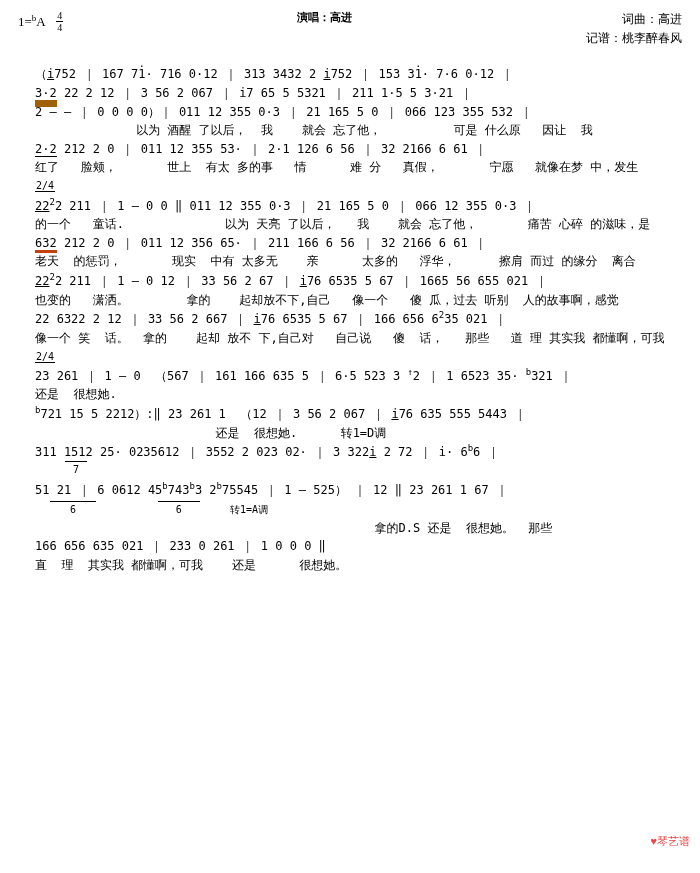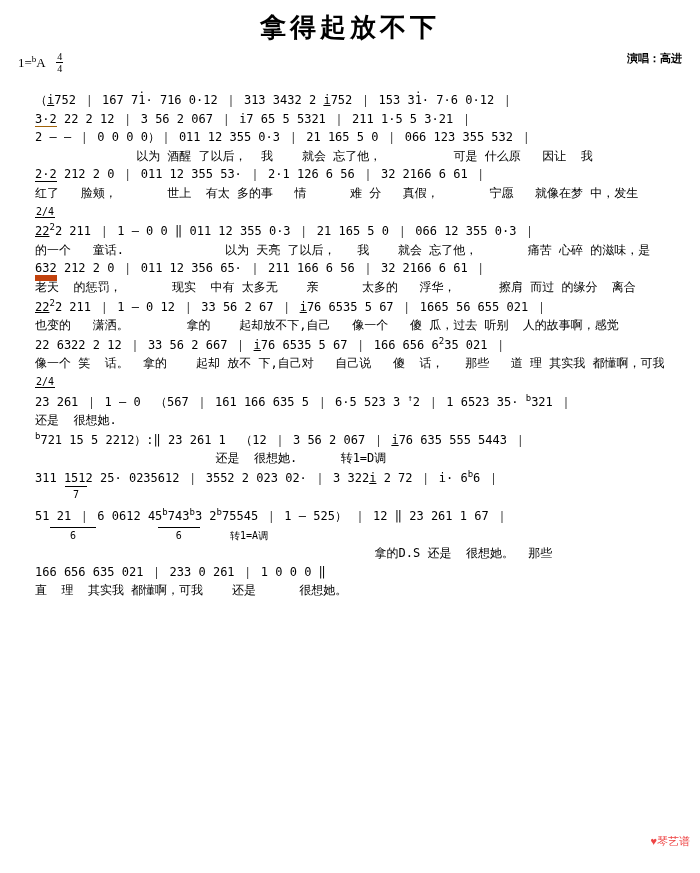--- a/index.html
+++ b/index.html
@@ -94,47 +94,50 @@
       font-size: 12px;
       white-space: pre;
       line-height: 1.55;
       margin: 17px;
     }
   </style>
 </head>
 <body>
 
 <div class="page">
-  <div class="title">拿得起放不下</div>
 
   <div class="subtitle-row">
     <div class="key-sig">
       <span>1=<sup>b</sup>A</span>
       &nbsp;&nbsp;
       <span class="fraction">
         <span class="fraction-top">4</span>
         <span class="fraction-bot">4</span>
       </span>
     </div>
     <div class="singer">
       <span>演唱：</span><span>高进</span>
     </div>
+    <div class="credits">
+      <div><span>词曲：</span><span>高进</span></div>
+      <div><span>记谱：</span><span>桃李醉春风</span></div>
+    </div>
   </div>
 
   <div class="music-content">
     <pre>（<span style="text-decoration:underline">i</span>752 ｜ 167 7<span class="dot-above">1</span>· 716 0·12 ｜ 313 3432 2 <span style="text-decoration:underline">i</span>752 ｜ 153 3<span class="dot-above">1</span>· 7·6 0·12 ｜
-<span style="border-bottom:1px solid #a16207">3·2</span> 22 2 12 ｜ 3 56 2 067 ｜ i7 65 5 <span style="">5321</span> ｜ 211 1·5 5 3·21 ｜
+<span style="border-bottom:7px solid #a16207">3·2</span> 22 2 12 ｜ 3 56 2 067 ｜ i7 65 5 <span style="">5321</span> ｜ 211 1·5 5 3·21 ｜
 2 — — ｜ 0 0 0 0）｜ 011 12 355 0·3 ｜ 21 165 5 0 ｜ 066 123 355 532 ｜
               以为 酒醒 了以后，  我    就会 忘了他，          可是 什么原   因让  我
 <span style="border-bottom:1px solid #000">2·2</span> 212 2 0 ｜ 011 12 355 53· ｜ 2·1 126 6 56 ｜ 32 2166 6 61 ｜
 红了   脸颊，       世上  有太 多的事   情      难 分   真假，       宁愿   就像在梦 中，发生
 <span class="fraction" style="vertical-align:middle"><span class="fraction-top">2/4</span></span>
 <span style="text-decoration:underline">22</span><sup>2</sup>2 211 ｜ 1 — 0 0 ‖ 011 12 355 0·3 ｜ 21 165 5 0 ｜ 066 12 355 0·3 ｜
 的一个   童话.              以为 天亮 了以后，   我    就会 忘了他，       痛苦 心碎 的滋味，是
-<span style="border-bottom:6px solid #c2410c">632</span> 212 2 0 ｜ 011 12 356 65· ｜ 211 166 6 56 ｜ 32 2166 6 61 ｜
+<span style="border-bottom:3px solid #c2410c">632</span> 212 2 0 ｜ 011 12 356 65· ｜ 211 166 6 56 ｜ 32 2166 6 61 ｜
 老天  的惩罚，       现实  中有 太多无    亲      太多的   浮华，      擦肩 而过 的缘分  离合
 <span style="text-decoration:underline">22</span><sup>2</sup>2 211 ｜ 1 — 0 12 ｜ 33 56 2 67 ｜ <span style="text-decoration:underline">i</span>76 6535 5 67 ｜ 1665 56 655 021 ｜
 也变的   潇洒。        拿的    起却放不下,自己   像一个   傻 瓜，过去 听别  人的故事啊，感觉
 22 6322 2 12 ｜ 33 56 2 667 ｜ <span style="text-decoration:underline">i</span>76 6535 5 67 ｜ 166 656 6<sup>2</sup>35 021 ｜
 像一个 笑  话。  拿的    起却 放不 下,自己对   自己说   傻  话，   那些   道 理 其实我 都懂啊，可我
 <span class="fraction" style="vertical-align:middle"><span class="fraction-top">2/4</span></span>
 23 261 ｜ 1 — 0  （567 ｜ 161 166 635 5 ｜ 6·5 523 3 <sup>↑</sup>2 ｜ 1 6523 35· <sup>b</sup>321 ｜
 还是  很想她.
 <sup>b</sup>721 15 5 <span style="">2212</span>）:‖ 23 261 1  （12 ｜ 3 56 2 067 ｜ <span style="text-decoration:underline">i</span>76 635 555 5443 ｜
                          还是  很想她.      <span style="font-size:12px">转1=D调</span>

